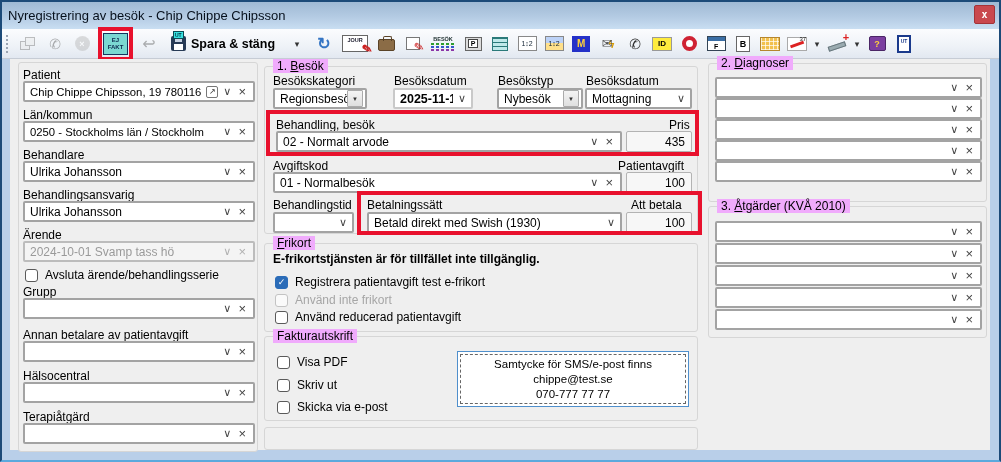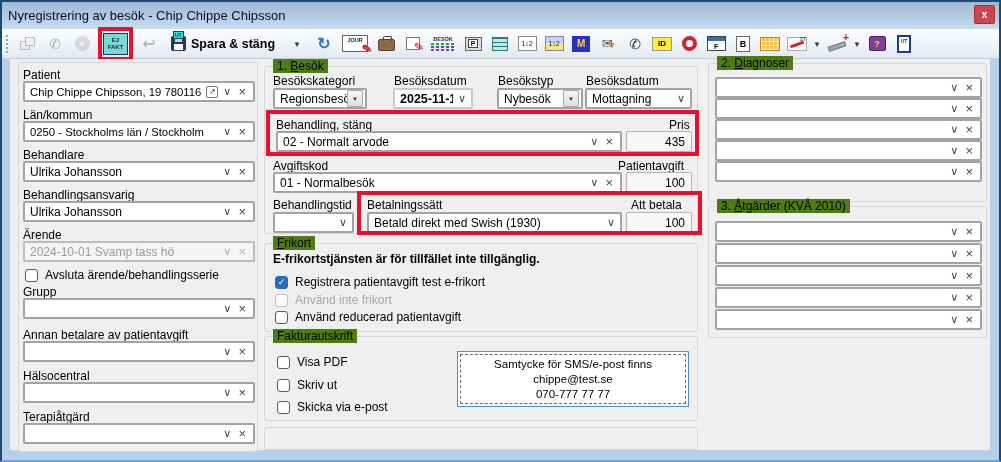--- a/index.html
+++ b/index.html
@@ -80,21 +80,21 @@
   .thermo::before { content:""; position:absolute; left:2px; bottom:4px; width:14px; height:2.5px; background:#d22; transform:rotate(-20deg); }
   .thermo .deg { position:absolute; top:-2px; right:0; font-size:6px; color:#111; }
   .syr { width:20px; height:14px; position:relative; }
   .syr::before { content:""; position:absolute; left:1px; top:7px; width:16px; height:3px; background:#9aab b0; background:#9aabb0; transform:rotate(-18deg); border:1px solid #67767c; }
   .syr::after { content:"+"; position:absolute; right:-2px; top:-6px; color:#d22; font-weight:bold; font-size:11px; }
   .book { width:17px; height:15px; background:#7b3fa0; border:1px solid #4a2566; color:#ffd23b; font-weight:bold; font-size:9px; display:flex; align-items:center; justify-content:center; border-radius:2px; }
   .doorut { width:14px; height:18px; border:2px solid #1a3a8c; background:#fff; font-size:5px; font-weight:bold; color:#1a3a8c; display:flex; justify-content:center; padding-top:1px; }
   
   .graypanel { position:absolute; left:8px; right:9px; top:57px; bottom:10px; background:#efefef; }
   .fs { position:absolute; border:1px solid #d6d6d6; border-radius:3px; background:#efefef; }
-  .legend { position:absolute; top:-8px; left:8px; background:#4d7c0f; padding:0 4px; font-size:12px; color:#000; white-space:nowrap; }
+  .legend { position:absolute; top:-8px; left:8px; background:#f0abfc; padding:0 4px; font-size:12px; color:#000; white-space:nowrap; }
   .mn { text-decoration:underline; }
   .lbl { position:absolute; font-size:12px; color:#000; white-space:nowrap; }
   .combo { position:absolute; height:21px; background:#fff; border:2px solid #a3a3a3; border-radius:2px;
            display:flex; align-items:center; padding:0 5px; font-size:12px; color:#000; }
   .combo .val { flex:1; white-space:nowrap; overflow:hidden; }
   .cv { color:#444; font-size:11px; margin-left:5px; flex:0 0 auto; }
   .cx { color:#444; font-size:13px; margin-left:7px; margin-right:2px; flex:0 0 auto; line-height:1; }
   .ext { flex:0 0 auto; width:12px; height:12px; border:1px solid #777; border-radius:2px; font-size:8px; color:#333;
          display:flex; align-items:center; justify-content:center; margin-left:3px; }
   .combo.disabled { background:#f4f4f4; border-color:#bcbcbc; color:#9a9a9a; }
@@ -340,21 +340,21 @@
       <span class="val">Nybesök</span>
       <span class="dbtn">▼</span>
     </div>
 
     <span class="lbl" style="left:321px;top:7px">Besöksdatum</span>
     <div class="combo" style="left:320px;top:21px;width:107px">
       <span class="val">Mottagning</span>
       <span class="cv">∨</span>
     </div>
 
-    <span class="lbl" style="left:11px;top:51px">Behandling, stäng</span>
+    <span class="lbl" style="left:11px;top:51px">Behandling, besök</span>
     <div class="combo" style="left:11px;top:64px;width:346px">
       <span class="val">02 - Normalt arvode</span>
       <span class="cv">∨</span>
       <span class="cx">×</span>
     </div>
     <span class="lbl" style="left:404px;top:51px">Pris</span>
     <div class="num" style="left:361px;top:64px;width:66px">435</div>
 
     <span class="lbl" style="left:8px;top:92px">Avgiftskod</span>
     <div class="combo" style="left:8px;top:105px;width:349px">

